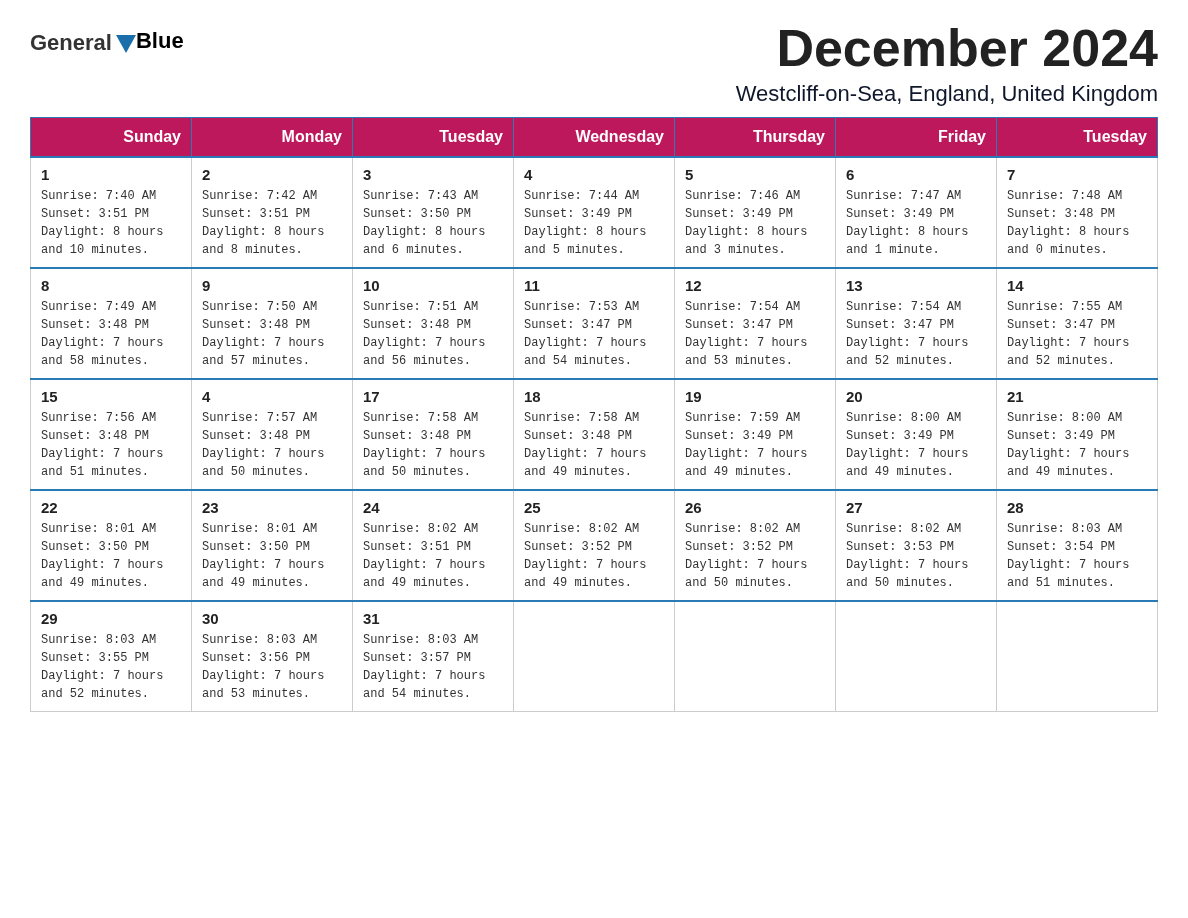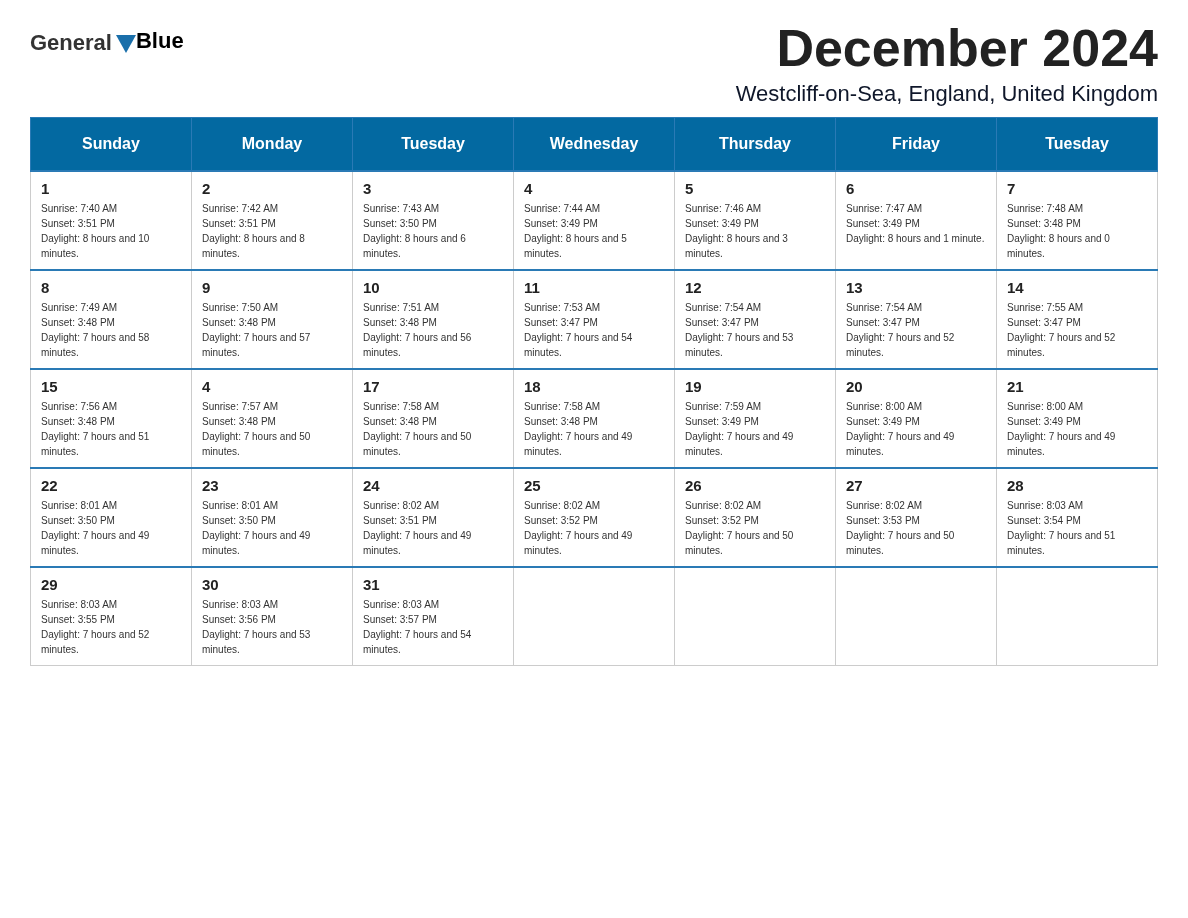--- a/index.html
+++ b/index.html
@@ -57,49 +57,50 @@
       font-size: 22px;
       color: #0f172a;
       margin-top: 4px;
     }
     .calendar {
       width: 100%;
       border-collapse: collapse;
       margin-top: 10px;
     }
     .calendar thead tr th {
-      background-color: #0369a1;
+      background-color: #be185d;
       color: #fff;
       font-size: 16px;
       font-weight: bold;
-      padding: 17px 10px;
-      text-align: center;
+      padding: 10px 10px;
+      text-align: right;
       border: 1px solid #2a7ab5;
     }
     .calendar tbody tr td {
       vertical-align: top;
       padding: 8px 10px;
       border: 1px solid #ccc;
       border-top: 2px solid #2a7ab5;
       font-size: 12.5px;
       color: #333;
       width: calc(100% / 7);
       min-height: 90px;
     }
     .calendar tbody tr td .day-num {
       font-size: 15px;
       font-weight: bold;
       color: #222;
       display: block;
       margin-bottom: 4px;
     }
     .calendar tbody tr td .day-info {
-      font-size: 10px;
+      font-size: 12px;
       line-height: 1.5;
       color: #333;
+      font-family: Liberation Mono, monospace;
     }
     .calendar tbody tr td.empty {
       background: #fff;
     }
     .calendar tbody tr {
       border-bottom: 1px solid #ccc;
     }
   </style>
 </head>
 <body>

